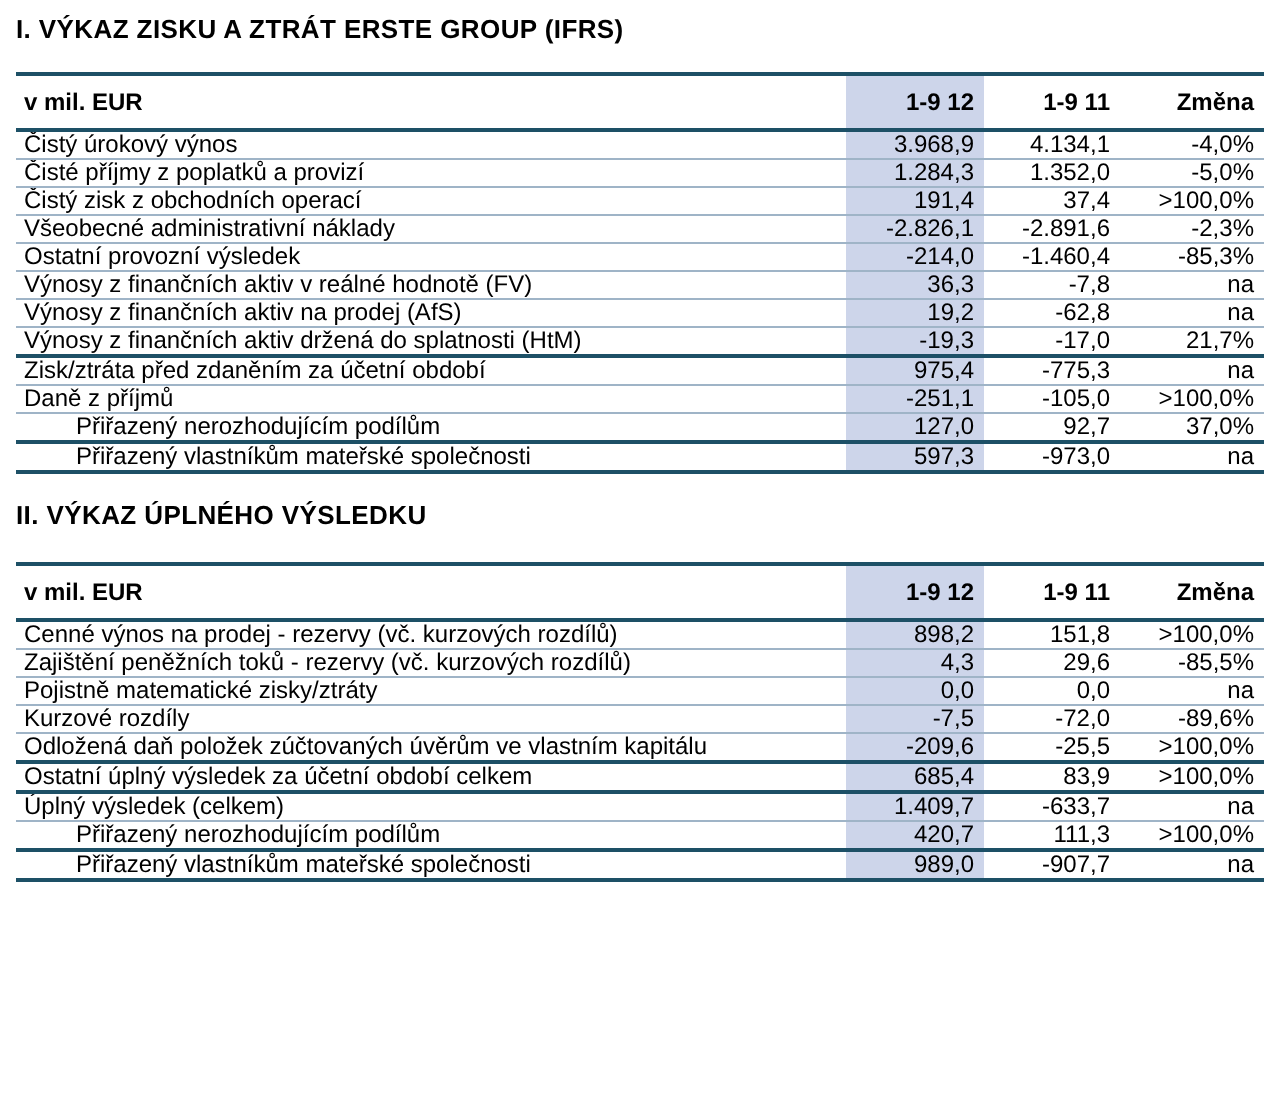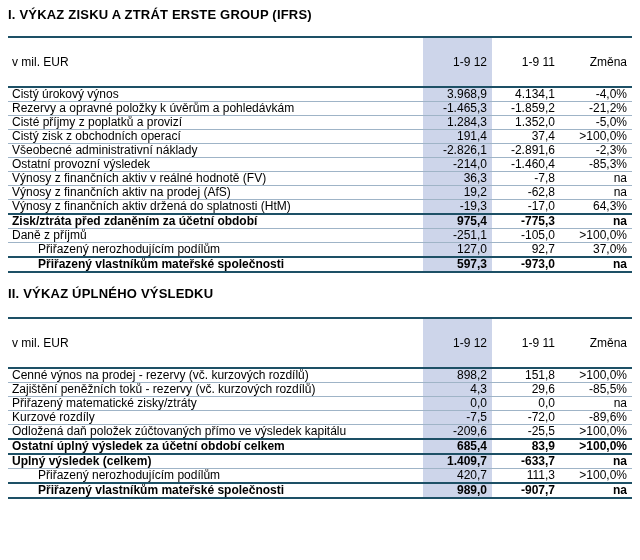--- a/index.html
+++ b/index.html
@@ -30,40 +30,40 @@
     table-layout: fixed;
     width: 624px;
   }
   col.c-label  { width: 415px; }
   col.c-v1     { width: 69px; }
   col.c-v2     { width: 68px; }
   col.c-change { width: 72px; }
   thead th {
     border-top: 2px solid var(--dark);
     border-bottom: 2px solid var(--dark);
-    height: 50px;
+    height: 28px;
     font-size: 12px;
-    font-weight: normal;
+    font-weight: bold;
     vertical-align: middle;
     padding: 0 5px;
     white-space: nowrap;
   }
   th.label, td.label { text-align: left; padding-left: 4px; }
   th.num, td.num { text-align: right; }
   td {
     height: 14px;
     line-height: 13px;
     font-size: 12px;
     padding: 0 5px;
     white-space: nowrap;
     overflow: hidden;
     border-top: 1px solid var(--sep);
   }
   tbody tr.boldrow td {
-    font-weight: bold;
+    font-weight: normal;
     border-top: 2px solid var(--dark);
   }
   tbody tr:first-child td { border-top: none; }
   tbody tr:last-child td { border-bottom: 2px solid var(--dark); }
   td.hl, th.hl { background: var(--hl); }
   td.indent { padding-left: 30px; }
 </style>
 </head>
 <body style="background: rgb(255, 255, 255);">
 
@@ -87,26 +87,20 @@
       </tr>
     </thead>
     <tbody>
         <tr>
           <td class="label">Čistý úrokový výnos</td>
           <td class="num hl">3.968,9</td>
           <td class="num">4.134,1</td>
           <td class="num">-4,0%</td>
         </tr>
         <tr>
-          <td class="label">Rezervy a opravné položky k úvěrům a pohledávkám</td>
-          <td class="num hl">-1.465,3</td>
-          <td class="num">-1.859,2</td>
-          <td class="num">-21,2%</td>
-        </tr>
-        <tr>
           <td class="label">Čisté příjmy z poplatků a provizí</td>
           <td class="num hl">1.284,3</td>
           <td class="num">1.352,0</td>
           <td class="num">-5,0%</td>
         </tr>
         <tr>
           <td class="label">Čistý zisk z obchodních operací</td>
           <td class="num hl">191,4</td>
           <td class="num">37,4</td>
           <td class="num">&gt;100,0%</td>
@@ -132,21 +126,21 @@
         <tr>
           <td class="label">Výnosy z finančních aktiv na prodej (AfS)</td>
           <td class="num hl">19,2</td>
           <td class="num">-62,8</td>
           <td class="num">na</td>
         </tr>
         <tr>
           <td class="label">Výnosy z finančních aktiv držená do splatnosti (HtM)</td>
           <td class="num hl">-19,3</td>
           <td class="num">-17,0</td>
-          <td class="num">64,3%</td>
+          <td class="num">21,7%</td>
         </tr>
         <tr class="boldrow">
           <td class="label">Zisk/ztráta před zdaněním za účetní období</td>
           <td class="num hl">975,4</td>
           <td class="num">-775,3</td>
           <td class="num">na</td>
         </tr>
         <tr>
           <td class="label">Daně z příjmů</td>
           <td class="num hl">-251,1</td>
@@ -192,33 +186,33 @@
           <td class="num">151,8</td>
           <td class="num">&gt;100,0%</td>
         </tr>
         <tr>
           <td class="label">Zajištění peněžních toků - rezervy (vč. kurzových rozdílů)</td>
           <td class="num hl">4,3</td>
           <td class="num">29,6</td>
           <td class="num">-85,5%</td>
         </tr>
         <tr>
-          <td class="label">Přiřazený matematické zisky/ztráty</td>
+          <td class="label">Pojistně matematické zisky/ztráty</td>
           <td class="num hl">0,0</td>
           <td class="num">0,0</td>
           <td class="num">na</td>
         </tr>
         <tr>
           <td class="label">Kurzové rozdíly</td>
           <td class="num hl">-7,5</td>
           <td class="num">-72,0</td>
           <td class="num">-89,6%</td>
         </tr>
         <tr>
-          <td class="label">Odložená daň položek zúčtovaných přímo ve výsledek kapitálu</td>
+          <td class="label">Odložená daň položek zúčtovaných úvěrům ve vlastním kapitálu</td>
           <td class="num hl">-209,6</td>
           <td class="num">-25,5</td>
           <td class="num">&gt;100,0%</td>
         </tr>
         <tr class="boldrow">
           <td class="label">Ostatní úplný výsledek za účetní období celkem</td>
           <td class="num hl">685,4</td>
           <td class="num">83,9</td>
           <td class="num">&gt;100,0%</td>
         </tr>

